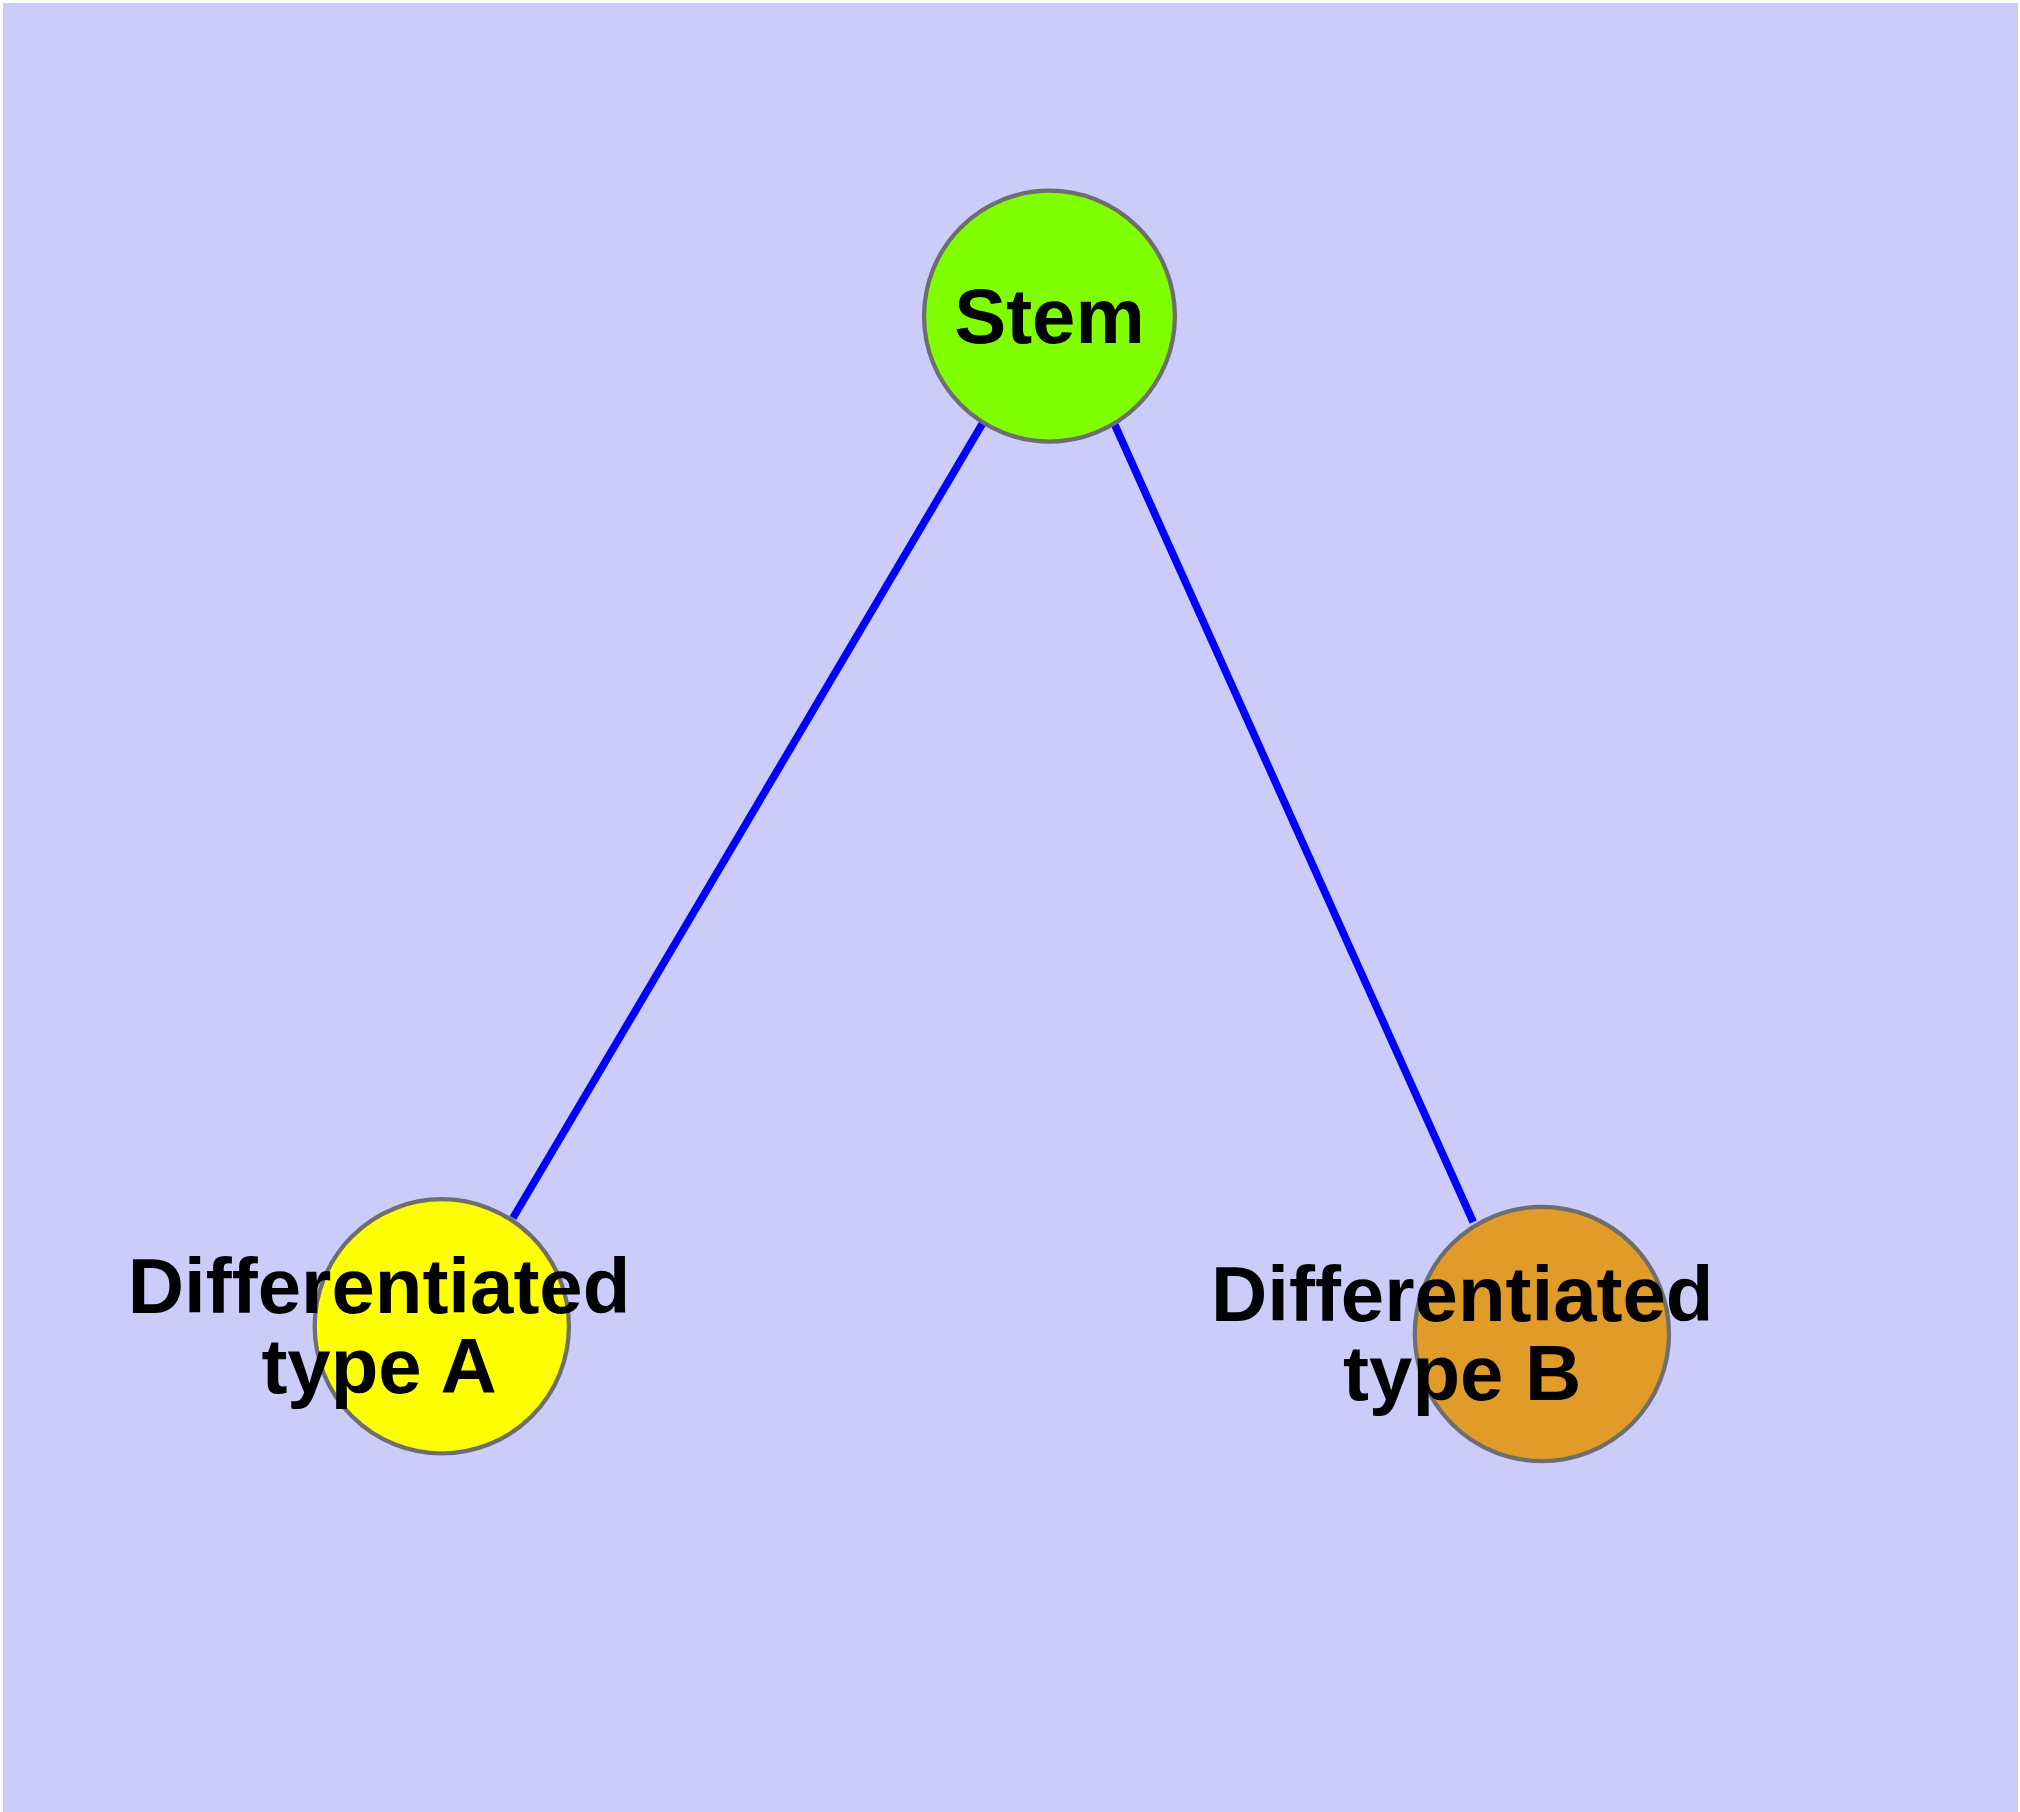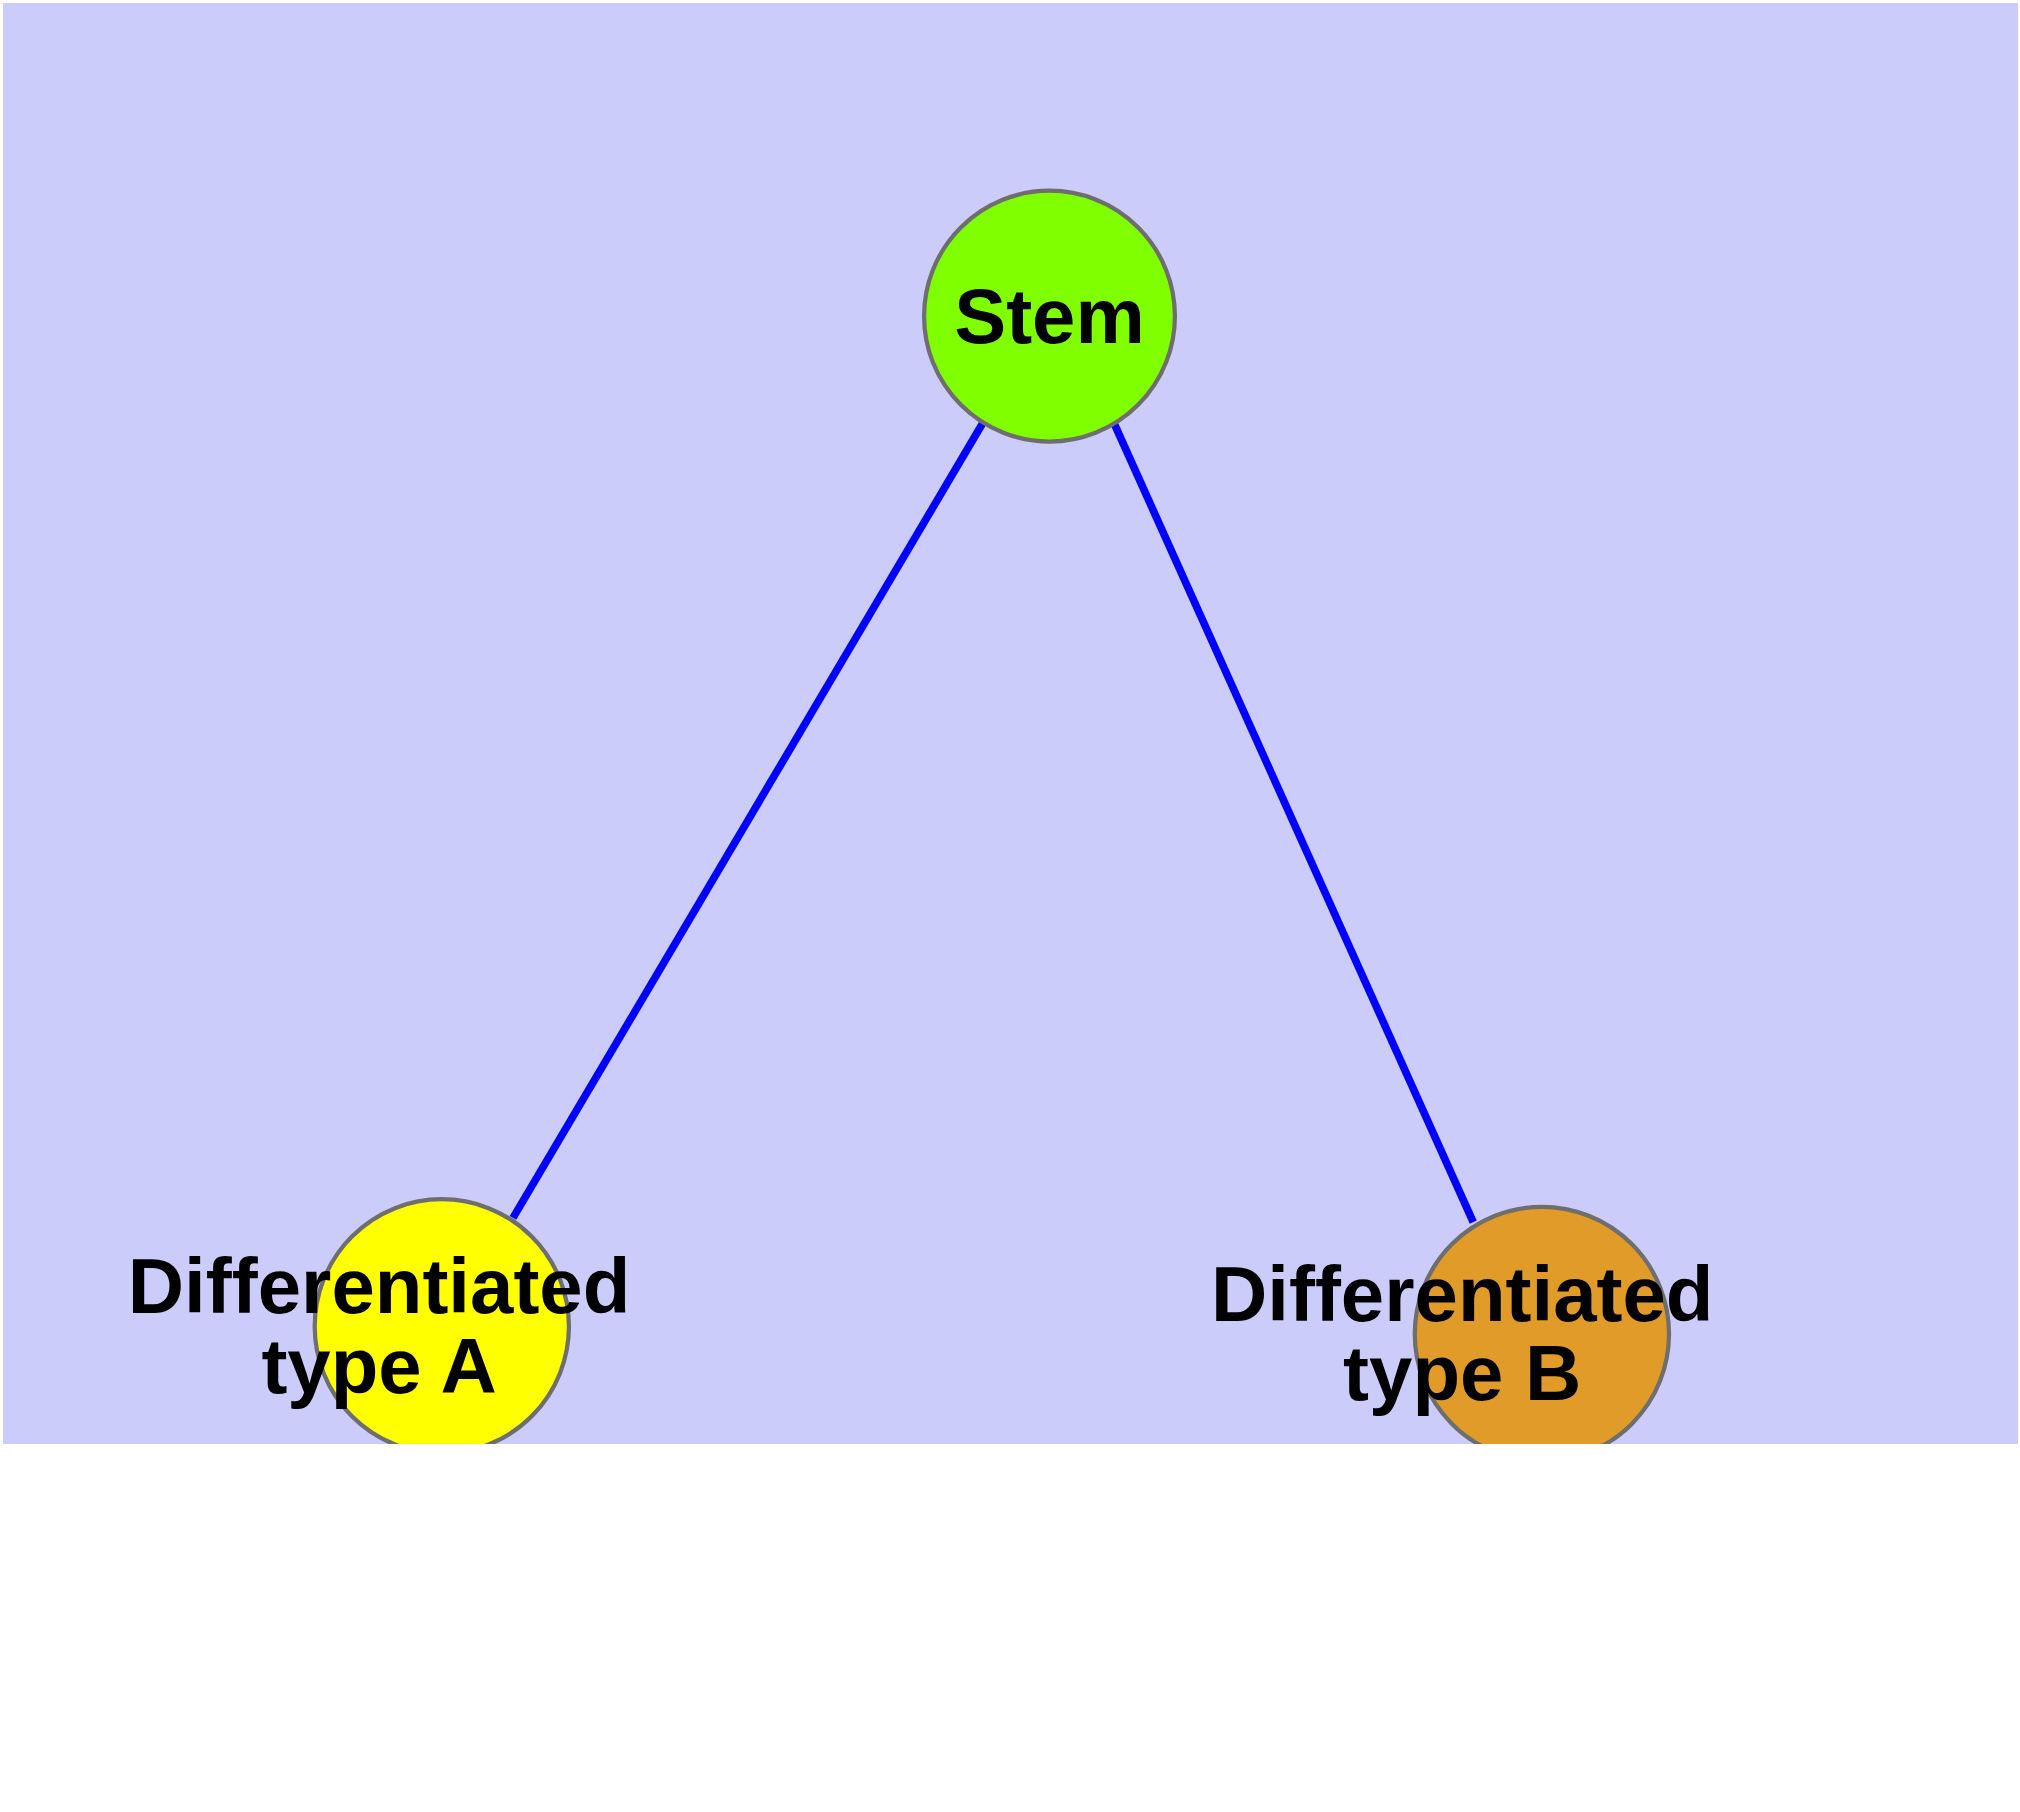--- a/index.html
+++ b/index.html
@@ -3,21 +3,21 @@
 <meta charset="utf-8">
 <style>
   html, body {
     margin: 0;
     padding: 0;
     background: #ffffff;
   }
   #canvas {
     position: relative;
     width: 2021px;
-    height: 1444px;
+    height: 1812px;
     background: #ffffff;
     overflow: hidden;
     font-family: "Liberation Sans", sans-serif;
   }
   #graph-surface {
     position: absolute;
     left: 2.5px;
     top: 3.4px;
     width: 2015px;
     height: 1809px;

